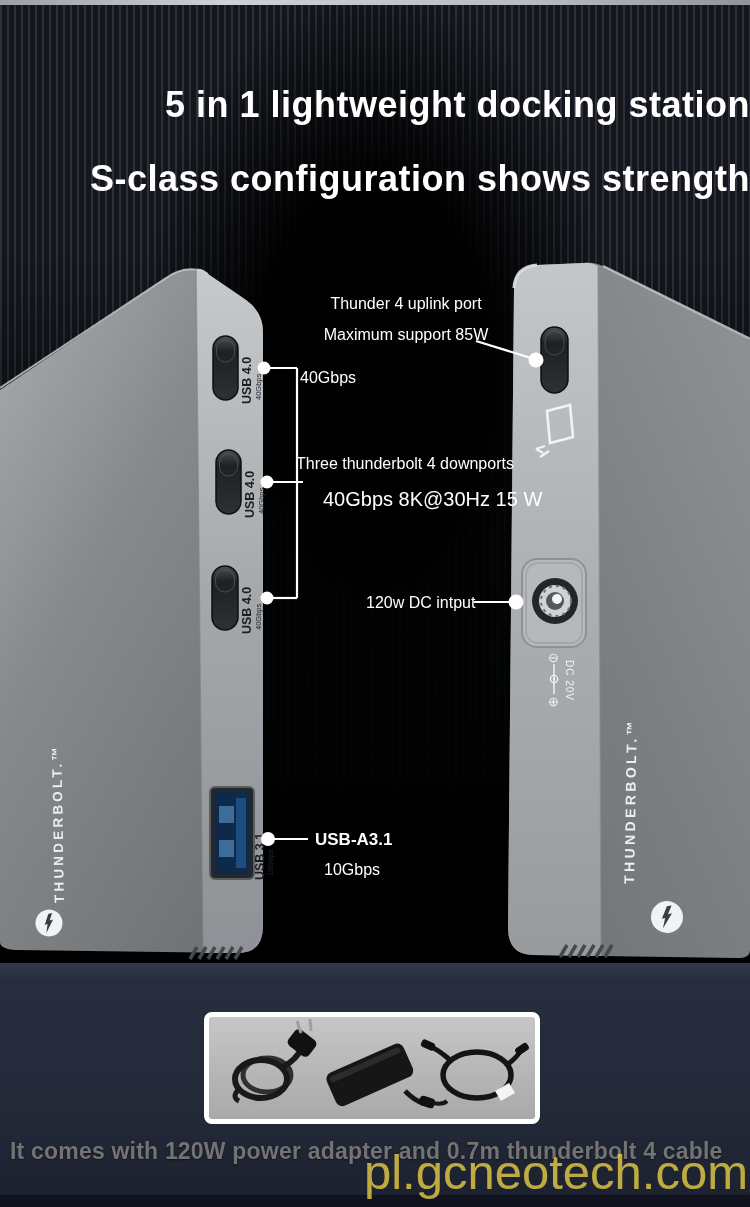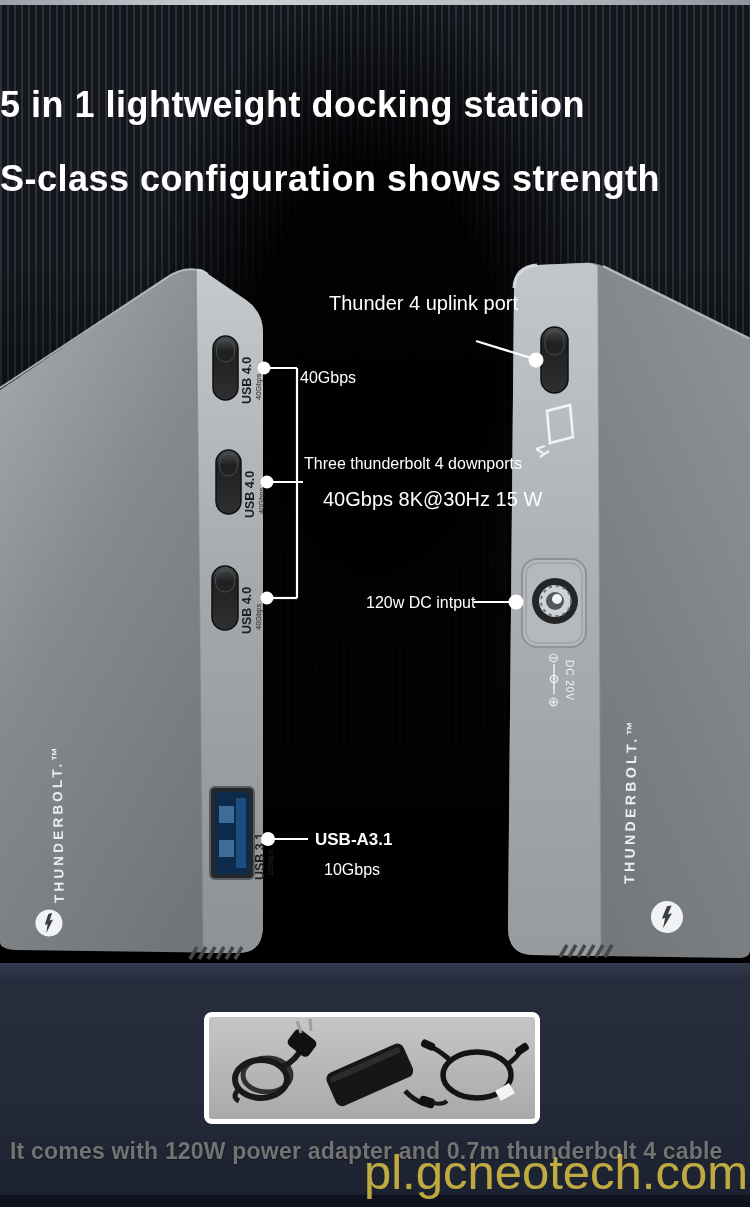--- a/index.html
+++ b/index.html
@@ -7,29 +7,29 @@
          background:#000;font-family:"Liberation Sans",sans-serif;}
   
   .stripes{position:absolute;left:0;top:0;width:750px;height:965px;
     background:repeating-linear-gradient(90deg,#2b303a 0 2px,#14161c 2px 7px);}
   .stripes-shade{position:absolute;left:0;top:0;width:750px;height:965px;
     background:
       linear-gradient(180deg,rgba(0,0,0,0) 0 26%,rgba(0,0,0,.82) 62%,#000 88%),
       radial-gradient(ellipse 42% 52% at 50% 38%,rgba(0,0,0,.96) 38%,rgba(0,0,0,0) 76%);}
   .top-strip{position:absolute;left:0;top:0;width:750px;height:5px;
     background:linear-gradient(90deg,#9aa0a8,#ced2d6 30%,#b9bdc3 70%,#8f959d);}
-  .title{position:absolute;left:0;width:750px;text-align:left;color:#fff;
+  .title{position:absolute;left:0;width:750px;text-align:right;color:#fff;
     font-weight:700;font-size:36px;letter-spacing:.5px;white-space:nowrap;}
   .t1{top:84px;} .t2{top:158px;}
   .scene{position:absolute;left:0;top:0;}
   
   .co{position:absolute;color:#fff;white-space:nowrap;}
-  .co-uplink{left:318px;top:288px;width:176px;text-align:center;font-size:20px;line-height:31px;margin-left:11px;}
+  .co-uplink{left:318px;top:288px;width:176px;text-align:center;font-size:16px;line-height:31px;}
   .co-40g{left:300px;top:369px;font-size:16px;}
-  .co-down1{left:304px;top:455px;font-size:16px;}
+  .co-down1{left:296px;top:455px;font-size:16px;}
   .co-down2{left:323px;top:488px;font-size:20px;}
   .co-dc{left:366px;top:594px;width:104px;text-align:left;font-size:16px;}
   .co-usba1{left:315px;top:830px;font-size:17px;font-weight:bold;}
   .co-usba2{left:324px;top:861px;font-size:16px;}
   
   .bottom-panel{position:absolute;left:0;top:963px;width:750px;height:244px;
     background:linear-gradient(180deg,#333a4d 0,#282d3e 7%,#252a3a 55%,#1d2231 94%,#161a26 100%);}
   .bottom-strip{position:absolute;left:0;top:1195px;width:750px;height:12px;background:#10131d;}
   .photo-box{position:absolute;left:204px;top:1012px;width:326px;height:102px;
     background:linear-gradient(180deg,#c6c6c6,#a9a9a9);border:5px solid #fff;border-radius:8px;}
@@ -210,20 +210,21 @@
       <line x1="474" y1="602" x2="509" y2="602"></line>
       <circle cx="516" cy="602" r="7.5" stroke="none"></circle>
 
       <circle cx="268" cy="839" r="7" stroke="none"></circle>
       <line x1="268" y1="839" x2="308" y2="839"></line>
     </g>
   </svg>
 
   <div class="co co-uplink">
     <div>Thunder 4 uplink port</div>
+    <div>Maximum support 85W</div>
   </div>
   <div class="co co-40g">40Gbps</div>
   <div class="co co-down1">Three thunderbolt 4 downports</div>
   <div class="co co-down2">40Gbps 8K@30Hz  15 W</div>
   <div class="co co-dc">120w DC intput</div>
   <div class="co co-usba1">USB-A3.1</div>
   <div class="co co-usba2">10Gbps</div>
 
   <div class="bottom-panel"></div>
 

